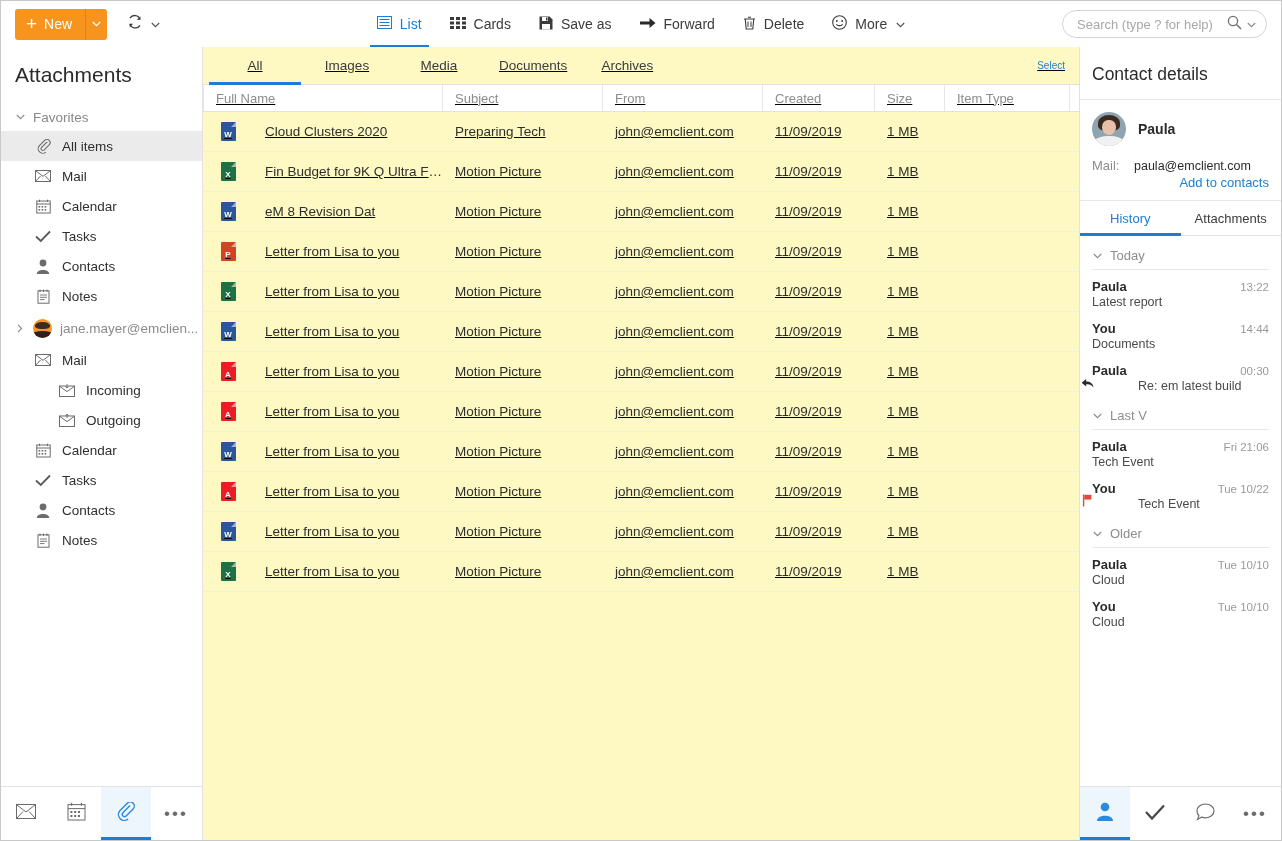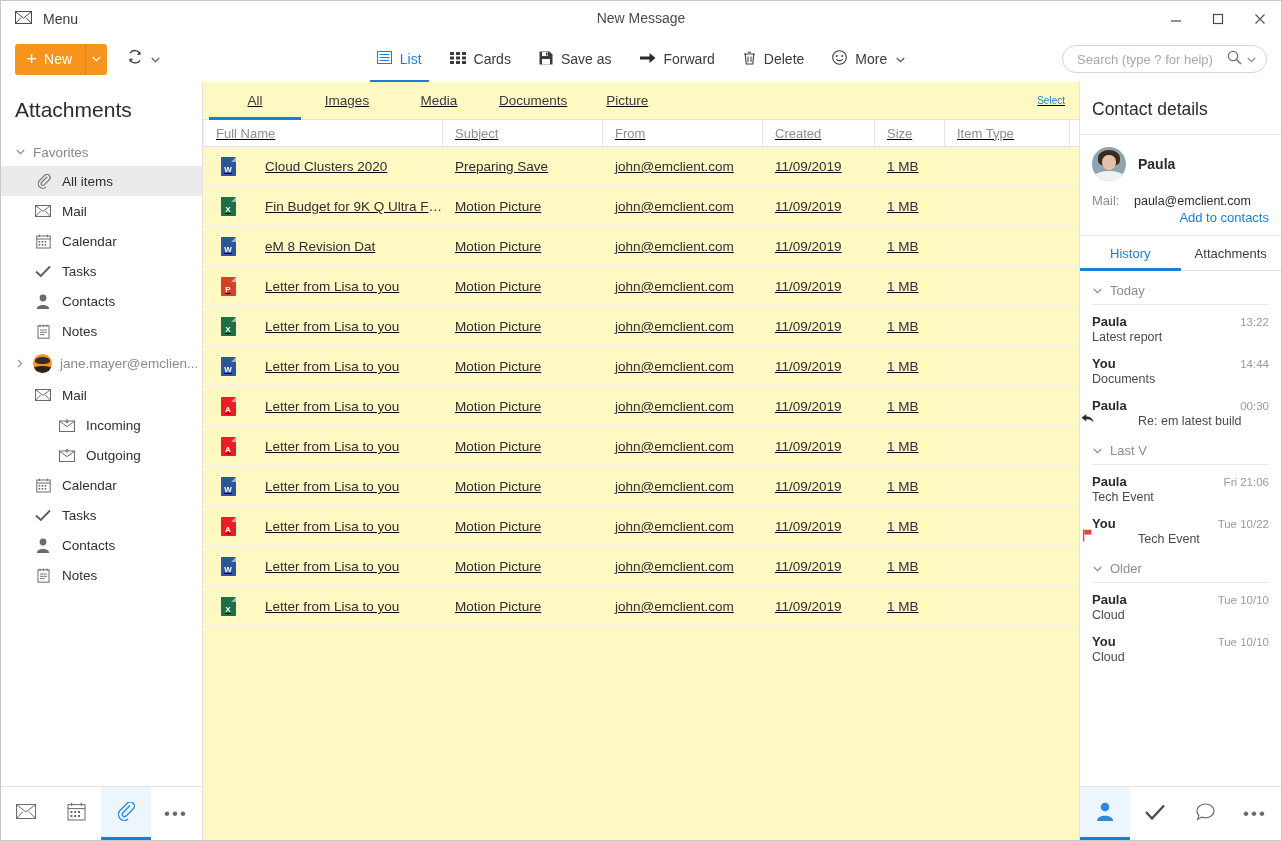--- a/index.html
+++ b/index.html
@@ -313,49 +313,20 @@
     height: 54px; min-height: 54px;
     border-top: 1px solid #e2e2e2;
     display: flex; align-items: stretch;
   }
 </style>
 </head>
 <body>
 
 <div id="app">
 
-  <div class="titlebar">
-    <div class="menu-btn">
-      <span>
-        <svg width="17" height="13" viewBox="0 0 17 13">
-            <rect x="0.5" y="0.5" width="16" height="12" fill="none" stroke="#4a4a4a"></rect>
-            <path d="M0.8 0.9 L8.5 7 L16.2 0.9 M0.8 12.1 L6 6.6 M16.2 12.1 L11 6.6" fill="none" stroke="#4a4a4a"></path>
-          </svg>
-      </span>
-      <span>Menu</span>
-    </div>
-    <div class="win-title">New Message</div>
-    <div class="win-controls">
-      <div class="win-ctl">
-        <svg width="12" height="12" viewBox="0 0 12 12">
-            <path d="M1 8 H11" stroke="#4a4a4a" stroke-width="1.2"></path>
-          </svg>
-      </div>
-      <div class="win-ctl">
-        <svg width="12" height="12" viewBox="0 0 12 12">
-            <rect x="1.5" y="1.5" width="9" height="9" fill="none" stroke="#4a4a4a" stroke-width="1.2"></rect>
-          </svg>
-      </div>
-      <div class="win-ctl close">
-        <svg width="12" height="12" viewBox="0 0 12 12">
-            <path d="M1.5 1.5 L10.5 10.5 M10.5 1.5 L1.5 10.5" stroke="currentColor" stroke-width="1.3"></path>
-          </svg>
-      </div>
-    </div>
-  </div>
 
   <div class="toolbar">
     <div class="new-btn">
       <div class="new-btn-main">
         <span class="new-btn-plus">+</span>
         <span>New</span>
       </div>
       <div class="new-btn-arrow">
         <svg width="9" height="6" viewBox="0 0 9 6">
             <path d="M0.8 1 L4.5 4.6 L8.2 1" fill="none" stroke="#fff" stroke-width="1.3"></path>
@@ -679,41 +650,41 @@
         <div class="ftab">
           <span>Images</span>
         </div>
         <div class="ftab">
           <span>Media</span>
         </div>
         <div class="ftab">
           <span>Documents</span>
         </div>
         <div class="ftab">
-          <span>Picture</span>
+          <span>Archives</span>
         </div>
         <div class="select-link">Select</div>
       </div>
 
       <div class="col-head">
         <div class="ch" style="width:240px">Full Name</div>
         <div class="ch" style="width:160px">Subject</div>
         <div class="ch" style="width:160px">From</div>
         <div class="ch" style="width:112px">Created</div>
         <div class="ch" style="width:70px">Size</div>
         <div class="ch" style="width:125px">Item Type</div>
       </div>
 
       <div class="rows" id="rows">
           <div class="row">
             <div class="cell icocell" style="width: 50px;">
               <span class="ficon word">W</span>
             </div>
             <div class="cell" style="width: 190px;">Cloud Clusters 2020</div>
-            <div class="cell" style="width: 160px;">Preparing Save</div>
+            <div class="cell" style="width: 160px;">Preparing Tech</div>
             <div class="cell" style="width: 160px;">john@emclient.com</div>
             <div class="cell" style="width: 112px;">11/09/2019</div>
             <div class="cell" style="width: 70px;">1 MB</div>
             <div class="cell" style="width: 125px;"></div>
           </div>
           <div class="row">
             <div class="cell icocell" style="width: 50px;">
               <span class="ficon excel">X</span>
             </div>
             <div class="cell" style="width: 190px;">Fin Budget for 9K Q Ultra Fine</div>

